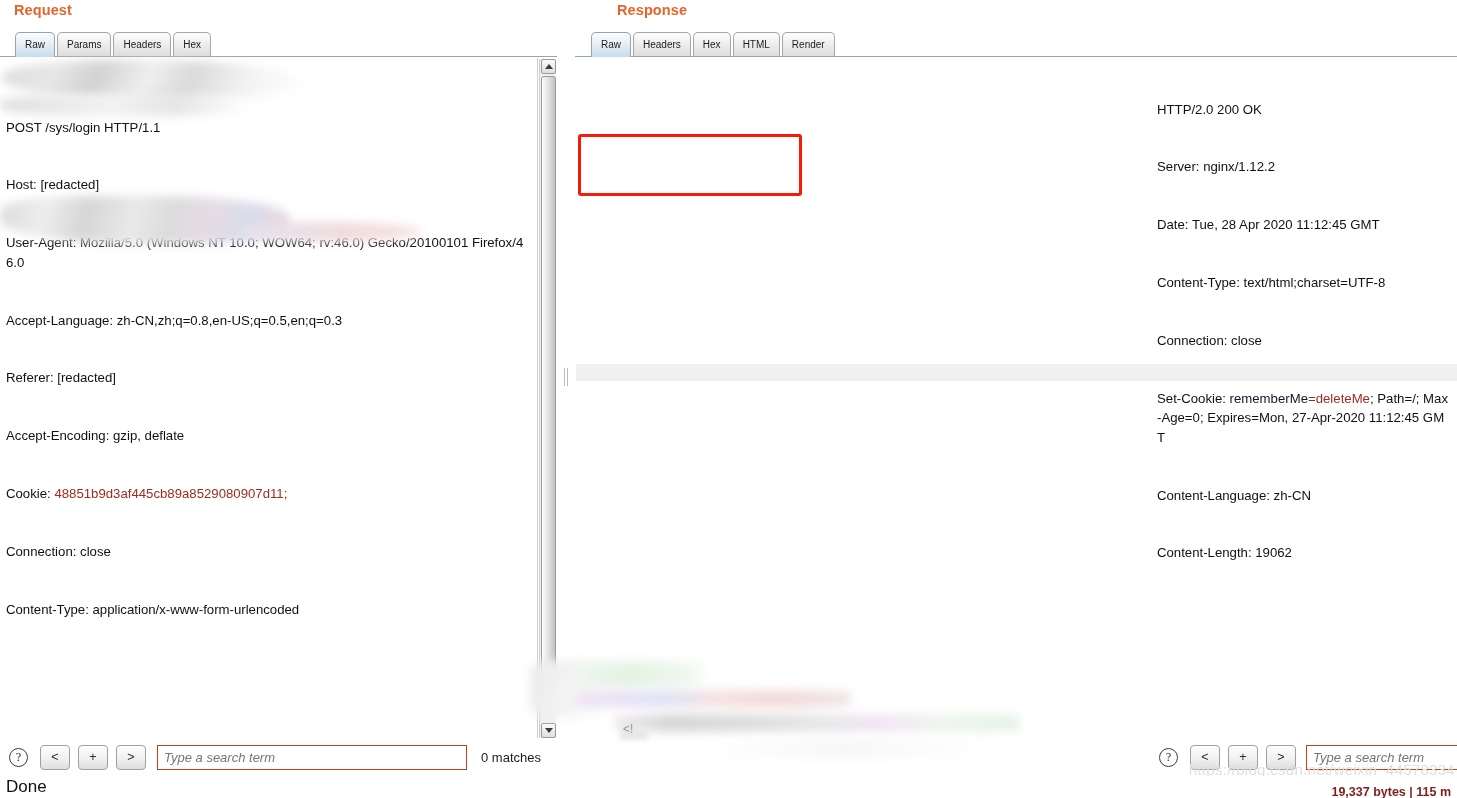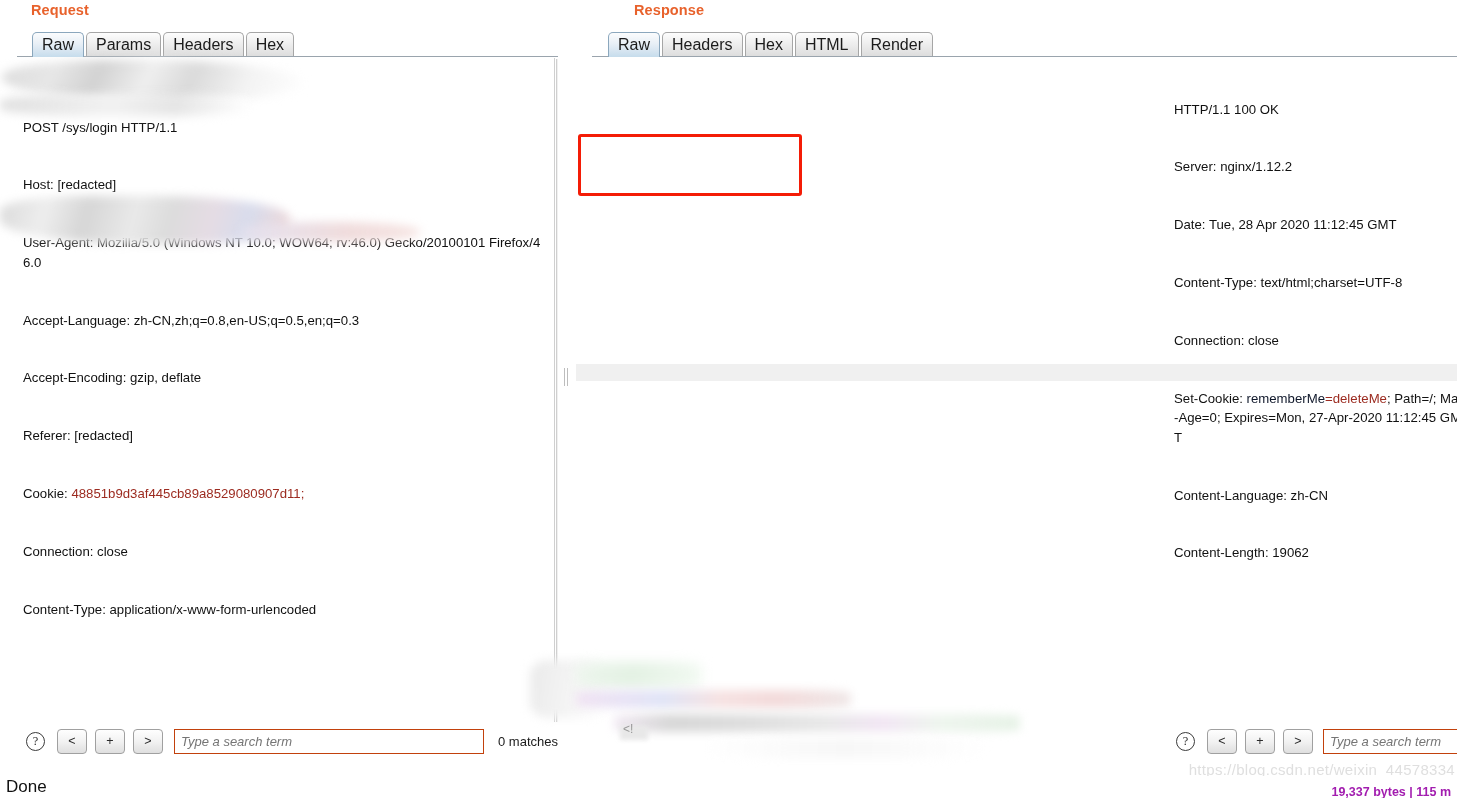--- a/index.html
+++ b/index.html
@@ -10,21 +10,21 @@
   }
   #root {
     position: relative;
     width: 1457px;
     height: 798px;
     overflow: hidden;
     background: #fff;
   }
 
   
-  .panel { position: absolute; top: 0; bottom: 16px; margin-left: 17px; }
+  .panel { position: absolute; top: 0; bottom: 0; }
   #request-panel  { left: 0px;   width: 557px; }
   #response-panel { left: 575px; width: 882px; }
 
   .panel-title {
     position: absolute;
     top: 2px;
     font-size: 14.5px;
     font-weight: bold;
     color: #e8622c;
     letter-spacing: .1px;
@@ -41,21 +41,21 @@
     align-items: flex-end;
   }
   #request-panel  .tabstrip { left: 15px; }
   #response-panel .tabstrip { left: 16px; }
 
   .tab {
     height: 25px;
     line-height: 24px;
     padding: 0 9px;
     margin-right: 2px;
-    font-size: 16px;
+    font-size: 10px;
     color: #1b1b1b;
     border: 1px solid #a6a6a6;
     border-bottom: none;
     border-radius: 5px 5px 0 0;
     background: linear-gradient(to bottom, #fdfdfd 0%, #ededed 48%, #dcdcdc 100%);
     cursor: default;
     white-space: nowrap;
   }
   .tab.active {
     background: linear-gradient(to bottom, #fbfcfd 0%, #e8eff6 45%, #c6dcec 100%);
@@ -182,21 +182,21 @@
   #status-bar {
     position: absolute; left: 0; right: 0; bottom: 0; height: 22px;
     background: #ffffff;
   }
   #status-left {
     position: absolute; left: 6px; top: 1px;
     font-size: 17px; color: #111;
   }
   #status-right {
     position: absolute; right: 6px; top: 9px;
-    font-size: 12.5px; font-weight: bold; color: #a21caf;
+    font-size: 12.5px; font-weight: bold; color: #7f1d1d;
   }
 
   
   #watermark {
     position: absolute; right: 2px; bottom: 20px;
     font-size: 15px; color: #dfdfdf;
     letter-spacing: .3px; pointer-events: none; white-space: nowrap;
   }
 
   
@@ -279,22 +279,22 @@
       <div class="tab">Headers</div>
       <div class="tab">Hex</div>
     </div>
     <div class="tab-underline"></div>
 
     <div class="editor" id="request-editor">
       <span class="ln">POST /sys/login HTTP/1.1</span>
       <span class="ln">Host: [redacted]</span>
       <span class="ln">User-Agent: Mozilla/5.0 (Windows NT 10.0; WOW64; rv:46.0) Gecko/20100101 Firefox/46.0</span>
       <span class="ln">Accept-Language: zh-CN,zh;q=0.8,en-US;q=0.5,en;q=0.3</span>
+      <span class="ln">Referer: [redacted]</span>
       <span class="ln">Accept-Encoding: gzip, deflate</span>
-      <span class="ln">Referer: [redacted]</span>
       <span class="ln"><span>Cookie: </span><span class="k-red">48851b9d3af445cb89a8529080907d11;</span></span>
       <span class="ln">Connection: close</span>
       <span class="ln">Content-Type: application/x-www-form-urlencoded</span>
       
       
       
     </div>
 
     <div id="req-scrollbar">
       <div class="sb-btn up">
@@ -327,21 +327,21 @@
     <div class="tabstrip">
       <div class="tab active">Raw</div>
       <div class="tab">Headers</div>
       <div class="tab">Hex</div>
       <div class="tab">HTML</div>
       <div class="tab">Render</div>
     </div>
     <div class="tab-underline"></div>
 
     <div class="editor" id="response-editor">
-      <span class="ln">HTTP/1.1 100 OK</span>
+      <span class="ln">HTTP/2.0 200 OK</span>
       <span class="ln">Server: nginx/1.12.2</span>
       <span class="ln">Date: Tue, 28 Apr 2020 11:12:45 GMT</span>
       <span class="ln">Content-Type: text/html;charset=UTF-8</span>
       <span class="ln">Connection: close</span>
       <span class="ln"><span>Set-Cookie: </span><span class="k-blue">rememberMe</span><span class="k-red">=</span><span class="k-red">deleteMe</span><span>; Path=/; Max-Age=0; Expires=Mon, 27-Apr-2020 11:12:45 GMT</span></span>
       <span class="ln">Content-Language: zh-CN</span>
       <span class="ln">Content-Length: 19062</span>
     </div>
 
     <div class="searchbar" id="response-searchbar">

